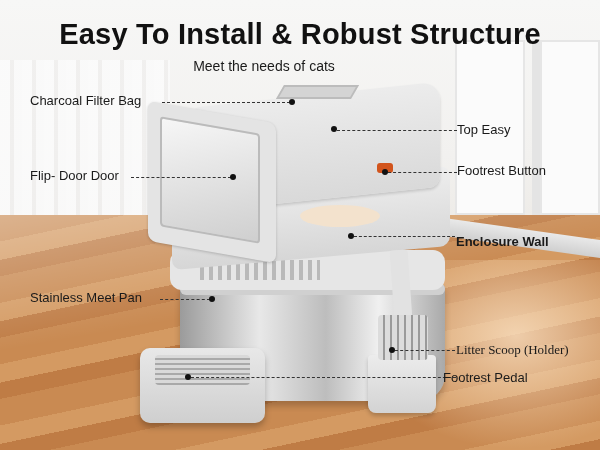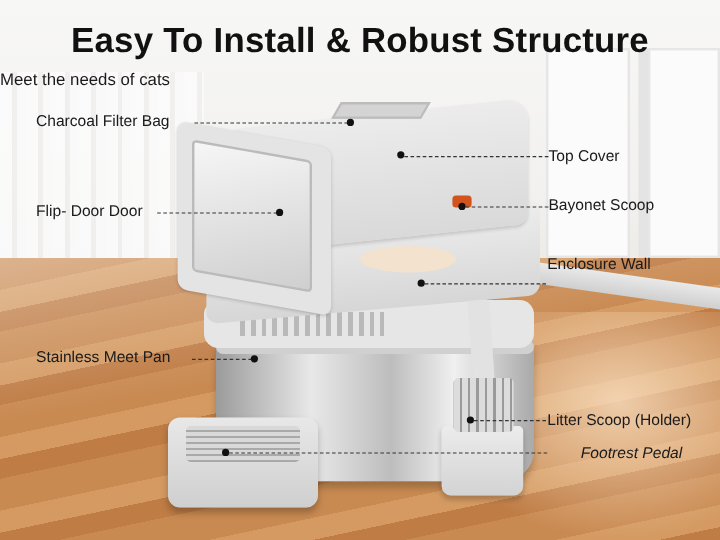--- a/index.html
+++ b/index.html
@@ -47,21 +47,21 @@
     border-radius:10px; box-shadow:0 4px 6px rgba(0,0,0,.25); }
   .footrest-grid { left:155px; top:355px; width:95px; height:30px;
     background:repeating-linear-gradient(0deg,#a9a9a9 0 2px,transparent 2px 5px),#d9d9d9; border-radius:4px; }
   .scoop-handle { left:392px; top:250px; width:18px; height:70px; background:#e2e2e2; border-radius:3px; transform:rotate(-4deg); }
   .scoop-blade { left:378px; top:315px; width:50px; height:45px; background:repeating-linear-gradient(90deg,#dcdcdc 0 5px,#9a9a9a 5px 7px); border-radius:4px; }
   .scoop-holder { left:368px; top:355px; width:68px; height:58px; background:linear-gradient(180deg,#ececec,#d3d3d3); border-radius:4px 4px 8px 8px;
     box-shadow:0 3px 4px rgba(0,0,0,.2); }
 
   
   .title { position:absolute; left:0; top:18px; width:600px; text-align:center; font-weight:bold; font-size:29px; color:#111; letter-spacing:0.2px; }
-  .subtitle { position:absolute; left:0; top:58px; width:528px; font-size:14px; color:#1a1a1a; }
+  .subtitle { position:absolute; left:0; top:58px; width:528px; text-align:center; font-size:14px; color:#1a1a1a; }
 
   
   .label { position:absolute; font-size:13px; color:#1a1a1a; white-space:nowrap; }
   .leader { position:absolute; height:0; border-top:1.5px dashed #333; }
   .dot { position:absolute; width:6px; height:6px; border-radius:50%; background:#111; }
 </style>
 </head>
 <body>
 
 <div class="scene">
@@ -101,29 +101,29 @@
 <div class="label" style="left:30px;top:168px;">Flip- Door Door</div>
 <div class="leader" style="left:131px;top:177px;width:100px;"></div>
 <div class="dot" style="left:230px;top:174px;"></div>
 
 <div class="label" style="left:30px;top:290px;">Stainless Meet Pan</div>
 <div class="leader" style="left:160px;top:299px;width:50px;"></div>
 <div class="dot" style="left:209px;top:296px;"></div>
 
 <div class="dot" style="left:331px;top:126px;"></div>
 <div class="leader" style="left:337px;top:130px;width:120px;"></div>
-<div class="label" style="left:457px;top:122px;">Top Cover</div>
+<div class="label" style="left:457px;top:122px;">Top Easy</div>
 
 <div class="dot" style="left:382px;top:169px;"></div>
 <div class="leader" style="left:388px;top:172px;width:69px;"></div>
-<div class="label" style="left:457px;top:163px;">Bayonet Scoop</div>
+<div class="label" style="left:457px;top:163px;">Footrest Button</div>
 
 <div class="dot" style="left:348px;top:233px;"></div>
 <div class="leader" style="left:354px;top:236px;width:101px;"></div>
-<div class="label" style="left:456px;top:212px;">Enclosure Wall</div>
+<div class="label" style="left:456px;top:234px;font-weight:bold;">Enclosure Wall</div>
 
 <div class="dot" style="left:389px;top:347px;"></div>
 <div class="leader" style="left:395px;top:350px;width:60px;"></div>
-<div class="label" style="left:456px;top:342px;">Litter Scoop (Holder)</div>
+<div class="label" style="left:456px;top:342px;font-family:Liberation Serif, serif;">Litter Scoop (Holder)</div>
 
 <div class="dot" style="left:185px;top:374px;"></div>
 <div class="leader" style="left:191px;top:377px;width:265px;"></div>
-<div class="label" style="left:484px;top:370px;font-style:italic;">Footrest Pedal</div>
+<div class="label" style="left:443px;top:370px;">Footrest Pedal</div>
 
 </body></html>

